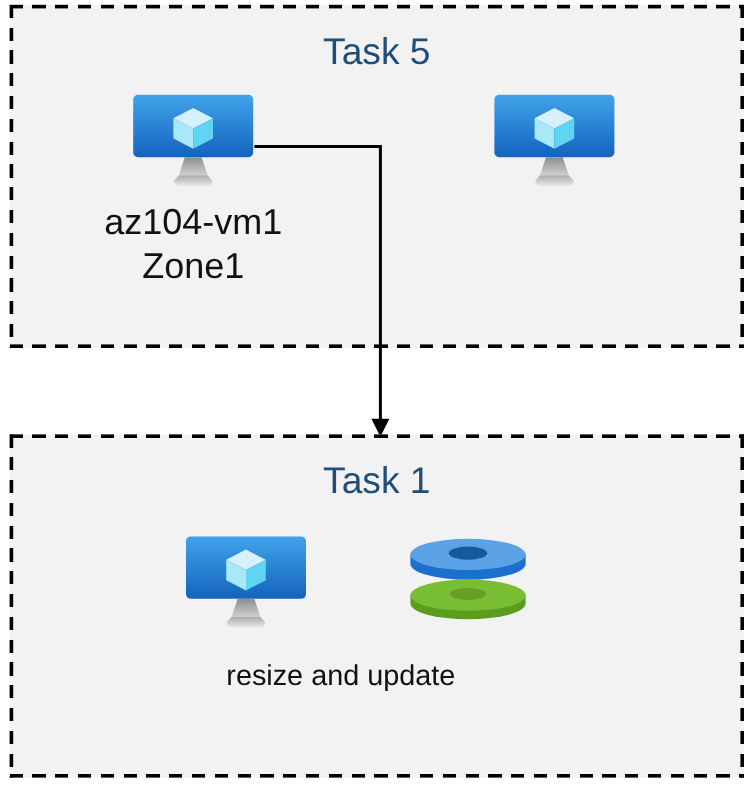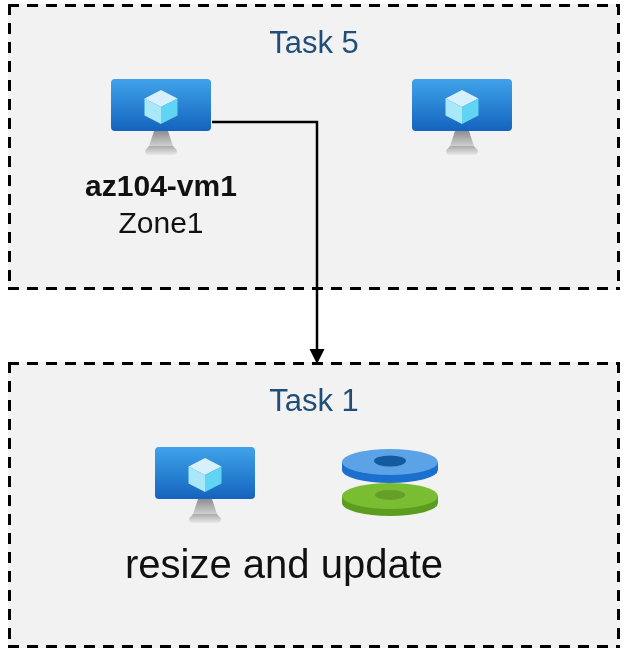--- a/index.html
+++ b/index.html
@@ -34,26 +34,26 @@
   }
   .vm-group svg{display:block;margin:0 auto;}
   .vm-group-1{left:63px;top:74px;}
   .vm-group-2{left:364px;top:74px;}
   .vm-group-t2{left:107px;top:84px;}
   .vm-label{
     font-size:30px;line-height:37px;
     color:var(--label-text,#111111);
     white-space:nowrap;
   }
-  .vm-name{margin-top:9px;font-weight:bold;}
+  .vm-name{margin-top:9px;}
   .disks{position:absolute;left:332px;top:86px;}
   .caption{
     position:absolute;top:182px;left:61px;width:430px;
     text-align:center;
-    font-size:40px;line-height:40px;
+    font-size:24px;line-height:40px;
     color:var(--label-text,#111111);
   }
   .connector{position:absolute;left:205px;top:110px;}
   .defs-holder{position:absolute;width:0;height:0;overflow:hidden;}
 </style>
 </head>
 <body>
 
 <svg class="defs-holder" aria-hidden="true">
   <defs>

